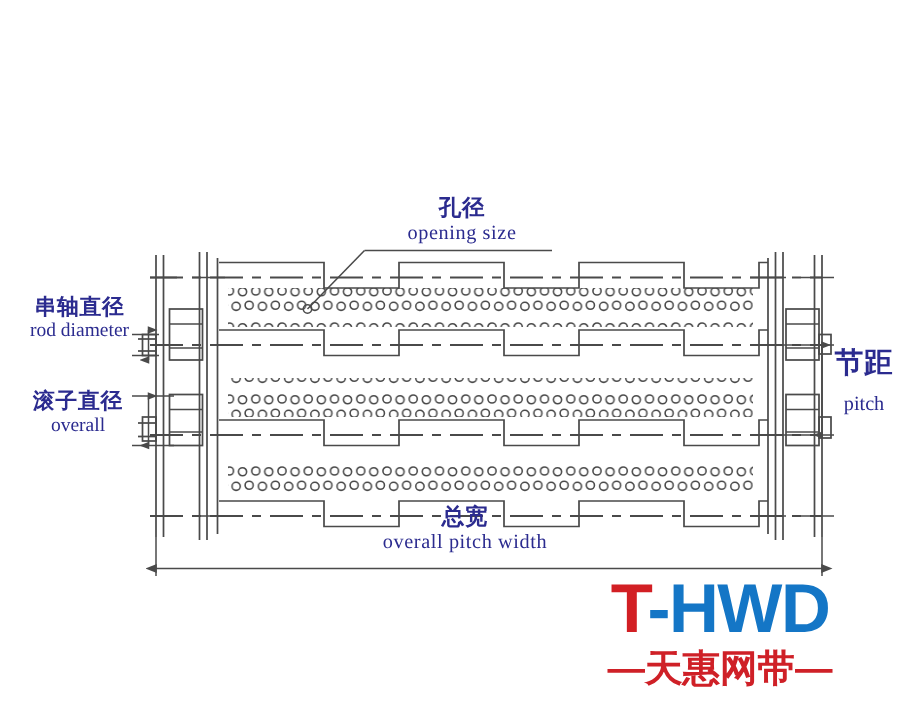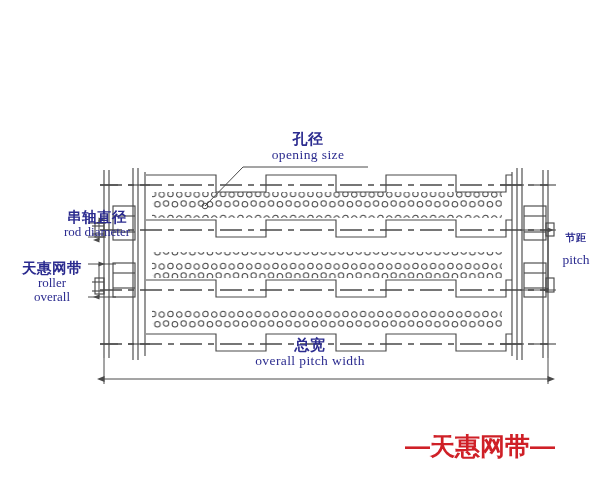--- a/index.html
+++ b/index.html
@@ -45,30 +45,30 @@
   }
   .lbl .en {
     display: block;
   }
 
   
   #label-opening        { left: 243px; top: 112px; width: 130px; font-size: 13px; }
   #label-opening .cn    { font-size: 15px; }
   #label-opening .en    { font-size: 13.5px; letter-spacing: .4px; text-align: center; }
 
-  #label-rod            { left: 0px;   top: 190px; width: 106px; font-size: 12px; padding-left: 44px; }
+  #label-rod            { left: 0px;   top: 178px; width: 106px; font-size: 12px; }
   #label-rod .cn        { font-size: 14.5px; }
   #label-rod .en        { font-size: 13px; }
 
   #label-roller         { left: 4px;   top: 241px; width: 96px;  font-size: 12px; }
   #label-roller .cn     { font-size: 14.5px; }
   #label-roller .en     { font-size: 13px; }
 
   #label-pitch          { left: 552px; top: 213px; width: 48px;  }
-  #label-pitch .cn      { font-size: 10px; }
+  #label-pitch .cn      { font-size: 19px; }
   #label-pitch .en      { font-size: 13.5px; margin-top: 9px; }
 
   #label-width          { left: 235px; top: 318px; width: 150px; }
   #label-width .cn      { font-size: 15px; }
   #label-width .en      { font-size: 13.5px; letter-spacing: .4px; }
 
   
   #logo {
     position: absolute;
     left: 365px;
@@ -252,32 +252,34 @@
     <span class="cn">孔径</span>
     <span class="en">opening  size</span>
   </div>
 
   <div class="lbl" id="label-rod">
     <span class="cn">串轴直径</span>
     <span class="en">rod  diameter</span>
   </div>
 
   <div class="lbl" id="label-roller">
-    <span class="cn">天惠网带</span>
-    <span class="en">roller</span>
+    <span class="cn">滚子直径</span>
     <span class="en">overall</span>
   </div>
 
   <div class="lbl" id="label-pitch">
     <span class="cn">节距</span>
     <span class="en">pitch</span>
   </div>
 
   <div class="lbl" id="label-width">
     <span class="cn">总宽</span>
     <span class="en">overall  pitch  width</span>
   </div>
 
   <div id="logo">
+    <div id="logo-word">
+      <span class="t">T</span><span class="hwd">-HWD</span>
+    </div>
     <div id="logo-sub">—天惠网带—</div>
   </div>
 
 </div>
 
 </body></html>

